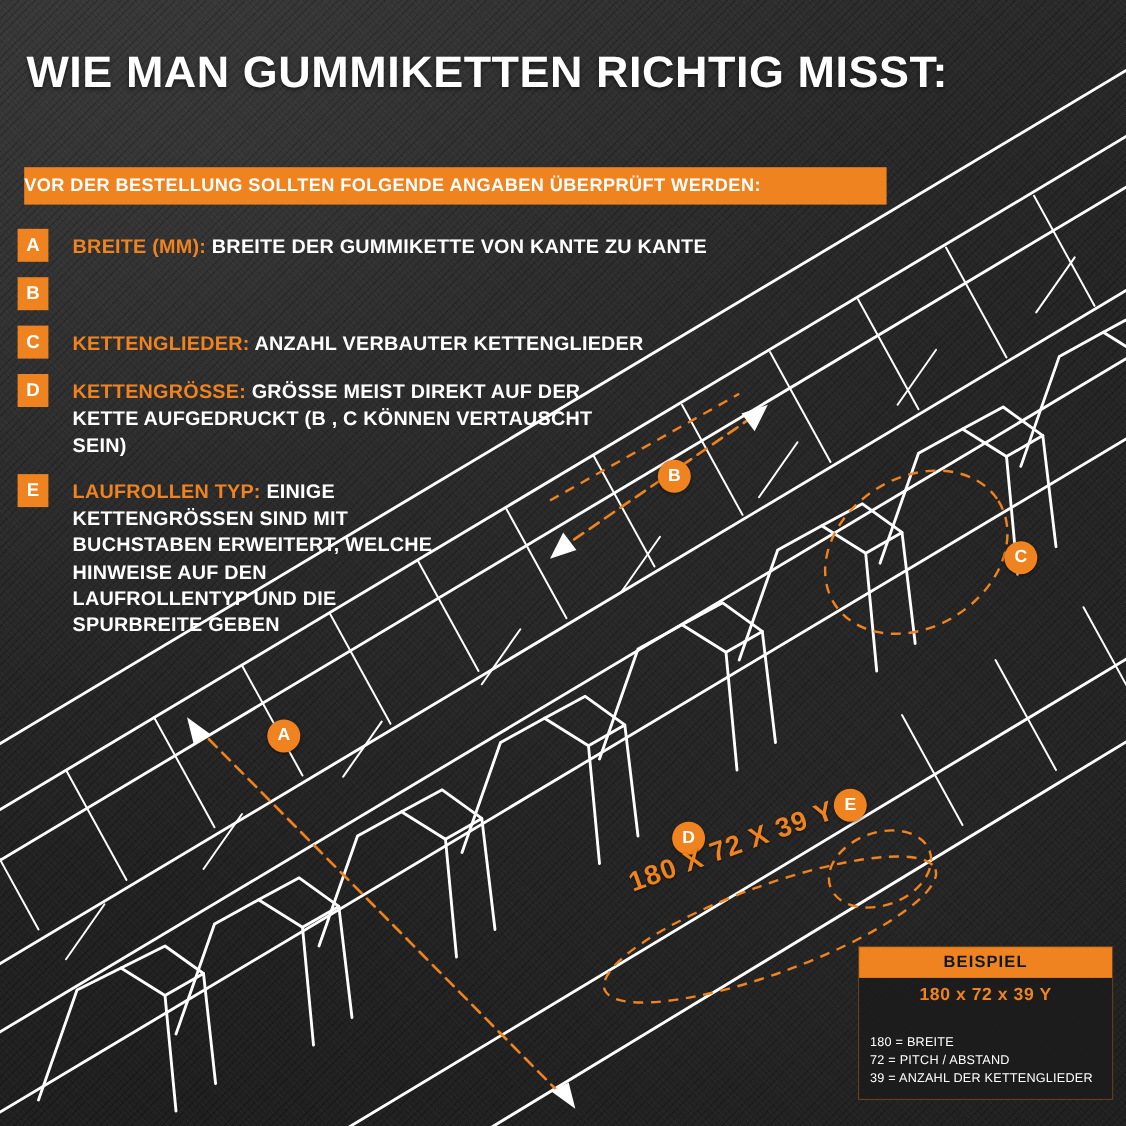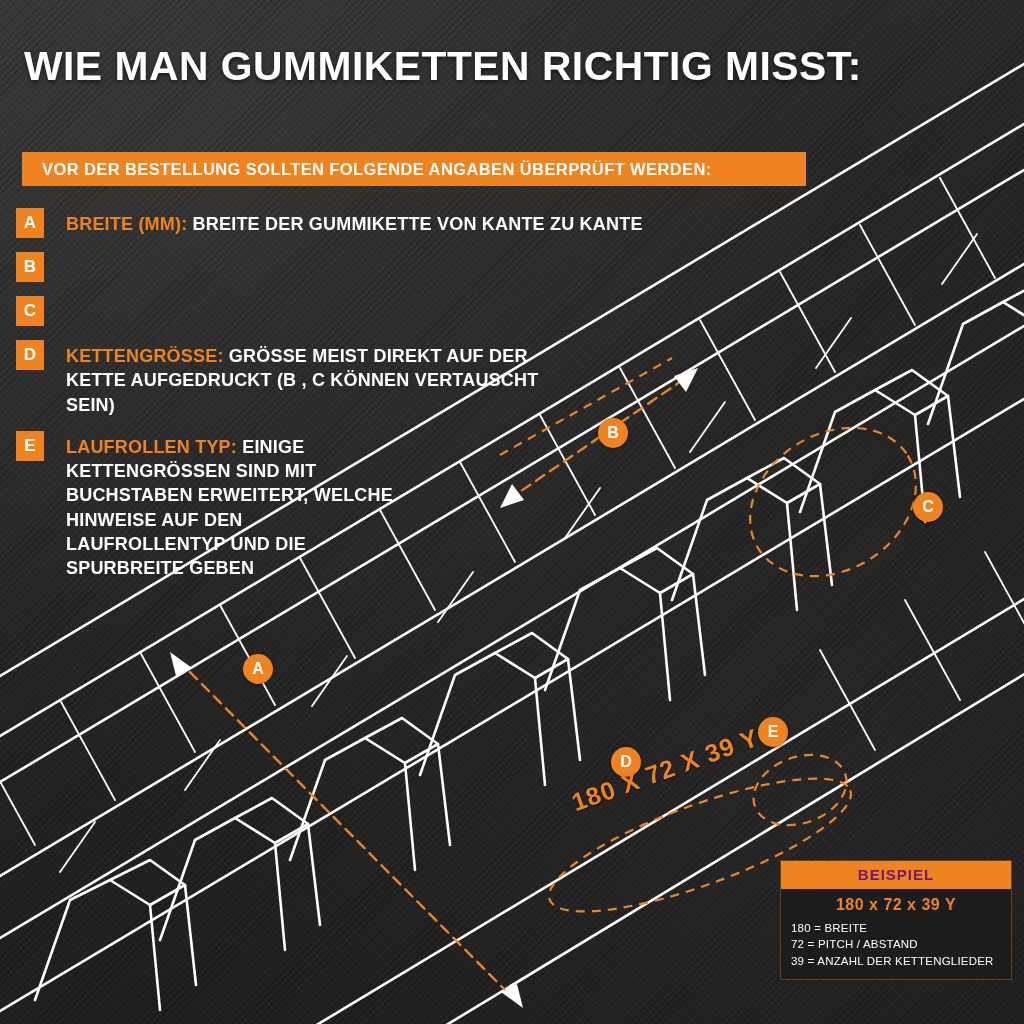--- a/index.html
+++ b/index.html
@@ -58,21 +58,21 @@
     position: absolute;
     left: 22px;
     top: 152px;
     width: 784px;
     height: 34px;
     background: #ef8320;
     display: flex;
     align-items: center;
   }
   .subhead-bar .subhead-text {
-    padding-left: 20px;
+    padding-left: 0;
     font-size: 16.5px;
     font-weight: bold;
     letter-spacing: 0.4px;
     text-transform: uppercase;
     color: #ffffff;
     white-space: nowrap;
   }
 
   .legend {
     position: absolute;
@@ -153,38 +153,39 @@
   .example-box {
     position: absolute;
     left: 780px;
     top: 860px;
     width: 230px;
     background: rgba(28,28,28,0.92);
     border: 1px solid rgba(239,131,32,0.35);
   }
   .example-box .example-title {
     background: #ef8320;
-    color: #701a75;
+    color: #0f172a;
     font-size: 15px;
     font-weight: bold;
     letter-spacing: 1px;
     text-align: center;
     padding: 5px 12px 6px;
     text-transform: uppercase;
   }
   .example-box .example-code {
     color: #ef8320;
     font-size: 16px;
     font-weight: bold;
     text-align: center;
     padding: 7px 0 6px;
     letter-spacing: 0.5px;
   }
   .example-box .example-lines {
     padding: 0 10px 10px 10px;
+    margin-top: 20px;
   }
   .example-box .example-lines div {
     font-size: 11.5px;
     line-height: 1.42;
     color: #ffffff;
     text-transform: uppercase;
     letter-spacing: 0.2px;
   }
 </style>
 </head>
@@ -320,20 +321,23 @@
           <span class="term">Breite (mm):</span><span> Breite der Gummikette von Kante zu Kante</span>
         </div>
       </div>
 
       <div class="legend-row r2">
         <div class="legend-key">B</div>
       </div>
 
       <div class="legend-row r3">
         <div class="legend-key">C</div>
+        <div class="legend-body">
+          <span class="term">Kettenglieder:</span><span> Anzahl verbauter Kettenglieder</span>
+        </div>
       </div>
 
       <div class="legend-row r4">
         <div class="legend-key">D</div>
         <div class="legend-body">
           <span class="term">Kettengröße:</span><span> Größe meist direkt auf der Kette aufgedruckt (B , C können vertauscht sein)</span>
         </div>
       </div>
 
       <div class="legend-row r5">

